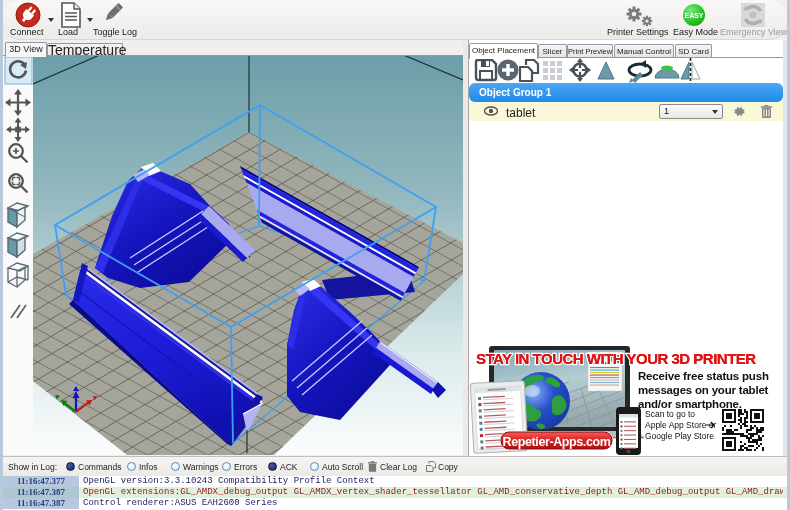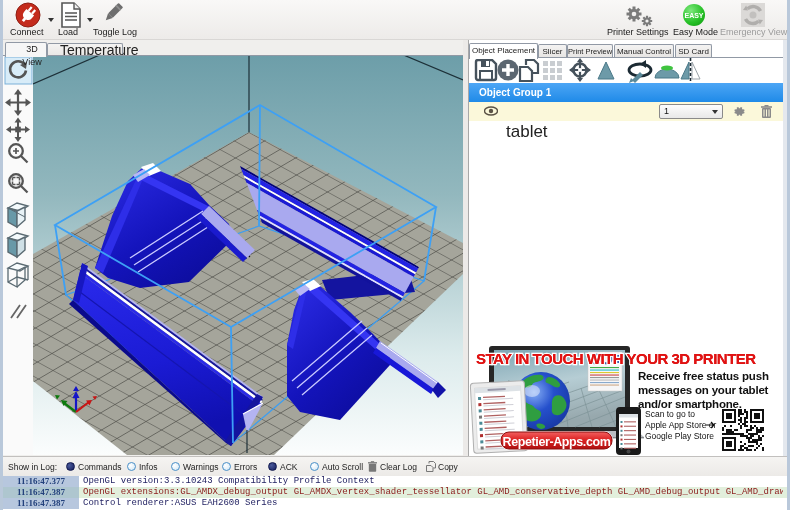--- a/index.html
+++ b/index.html
@@ -1,45 +1,45 @@
 <!DOCTYPE html>
 <html><head>
 <meta charset="utf-8">
 <style>
 * { margin:0; padding:0; box-sizing:border-box; }
 body { width:790px; height:510px; font-family:"Liberation Sans",sans-serif; background:#f0efed; overflow:hidden; position:relative; }
 .abs { position:absolute; }
 #winL { left:0; top:0; width:3px; height:510px; background:#b9c8da; }
 #winR { left:787px; top:0; width:3px; height:510px; background:#b9c8da; }
 
-#toolbar { left:3px; top:0; width:784px; height:40px; background:linear-gradient(#f9f8f7,#edebe9); border-bottom:1px solid #d9d7d5; }
+#toolbar { left:3px; top:0; width:784px; height:40px; background:linear-gradient(#f9f8f7,#edebe9); border-bottom:1px solid #d9d7d5;border-radius:18px; }
 .tblbl { position:absolute; top:27px; font-size:9px; color:#1a1a1a; white-space:nowrap; }
 .tblbl.dis { color:#9b9b9b; }
 .caret { position:absolute; width:0; height:0; border-left:3.5px solid transparent; border-right:3.5px solid transparent; border-top:4px solid #333; }
 
 #ltabs { left:3px; top:40px; width:460px; height:16px; background:#f0efed; }
-.tab { position:absolute; top:3px; height:14px; font-size:9px; color:#222; background:linear-gradient(#f4f3f2,#e8e6e4); border:1px solid #9199a5; border-bottom:none; line-height:13px; border-radius:2px 2px 0 0; text-align:center;padding-left:12px; }
+.tab { position:absolute; top:3px; height:14px; font-size:9px; color:#222; background:linear-gradient(#f4f3f2,#e8e6e4); border:1px solid #9199a5; border-bottom:none; line-height:13px; border-radius:2px 2px 0 0; text-align:center; }
 .tab.act { background:#f6f6f6; top:2px; height:15px; z-index:3; }
 #ltabline { left:3px; top:55px; width:460px; height:1px; background:#9199a5; }
 
 #lbar { left:3px; top:56px; width:30px; height:399px; background:#fafafa; }
 
 #vp { left:33px; top:56px; width:430px; height:399px; }
 
 #split { left:463px; top:40px; width:5px; height:416px; background:#eceae8; }
 
 #rpanel { left:468px; top:40px; width:315px; height:416px; background:#fff; border-left:1px solid #a8a8a8; }
 #rtabs { left:468px; top:43px; width:315px; height:15px; }
 .rtab { position:absolute; top:1px; height:14px; font-size:8px; color:#222; background:linear-gradient(#f4f3f2,#e6e4e2); border:1px solid #9199a5; border-bottom:none; line-height:13px; border-radius:2px 2px 0 0; white-space:nowrap; text-align:center; overflow:hidden; }
 .rtab.act { background:#ffffff; top:0; height:16px; z-index:3; }
 #rtabline { left:469px; top:57px; width:314px; height:1px; background:#9199a5; }
 #ricons { left:469px; top:58px; width:314px; height:25px; background:#fff; }
-#grpbar { left:469px; top:83px; width:314px; height:19px; background:linear-gradient(#4da6f5,#1f8ae8); color:#fff; font-weight:bold; font-size:10px; line-height:19px; padding-left:10px; }
+#grpbar { left:469px; top:83px; width:314px; height:19px; background:linear-gradient(#4da6f5,#1f8ae8); color:#fff; font-weight:bold; font-size:10px; line-height:19px; padding-left:10px;border-radius:6px; }
 #objrow { left:469px; top:102px; width:314px; height:19px; background:#fbf8da; }
-#objrow .nm { position:absolute; left:37px; top:4px; font-size:17px; color:#222;margin-top:16px; }
+#objrow .nm { position:absolute; left:37px; top:4px; font-size:12px; color:#222; }
 #dd { position:absolute; left:190px; top:2px; width:64px; height:15px; background:linear-gradient(#fdfdfd,#e8e8e8); border:1px solid #8a8a8a; border-radius:2px; font-size:9px; color:#111; padding-left:4px; line-height:13px; }
 #scrollstrip { left:783px; top:40px; width:4px; height:416px; background:#e4e8ee; }
 
 #banner { left:469px; top:341px; width:314px; height:114px; background:#fff; overflow:hidden; }
 
 #logbar { left:3px; top:456px; width:784px; height:20px; background:linear-gradient(#f5f4f2,#eceae7); border-top:1px solid #c2c0be; font-size:8.5px; color:#222; }
 .logitem { position:absolute; top:5px; white-space:nowrap; }
 .radio { position:absolute; top:5px; width:9px; height:9px; border-radius:50%; }
 .radio.on { background:radial-gradient(circle at 35% 35%, #4a5a9a, #151e5e); border:1px solid #10184e; }
 .radio.off { background:radial-gradient(circle at 35% 35%, #ffffff, #cfe6f5); border:1px solid #4a90c8; }

